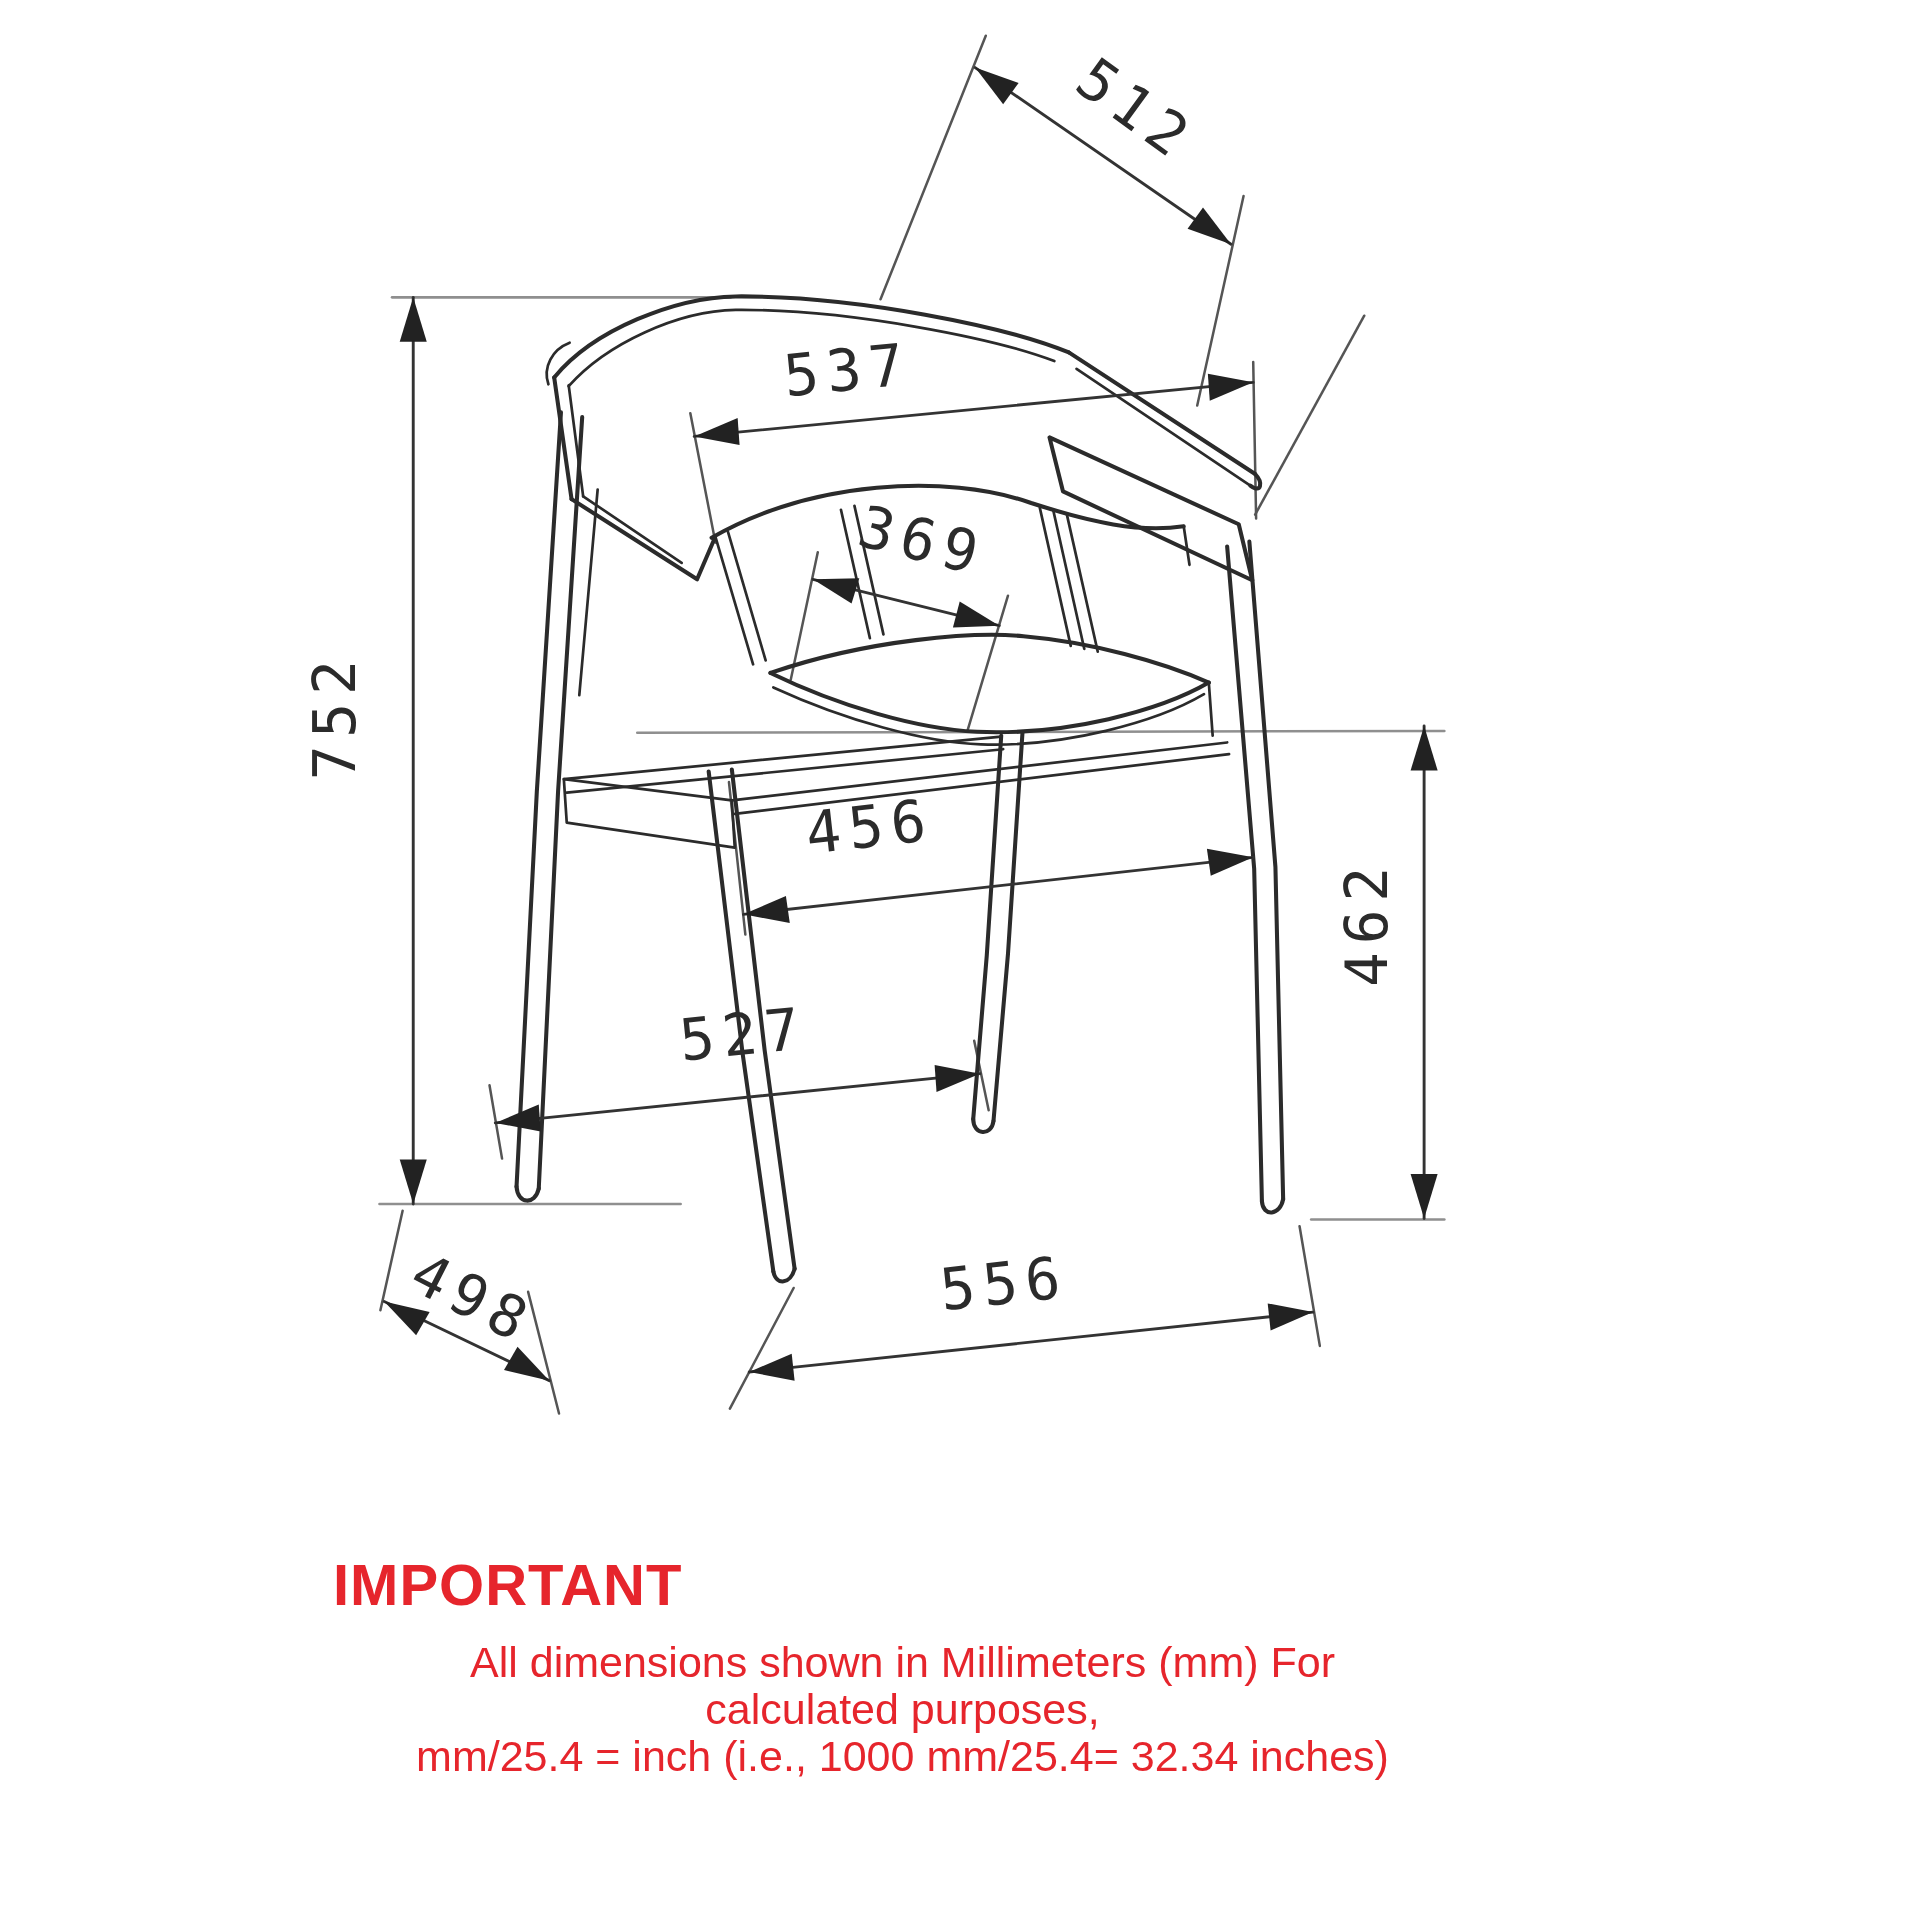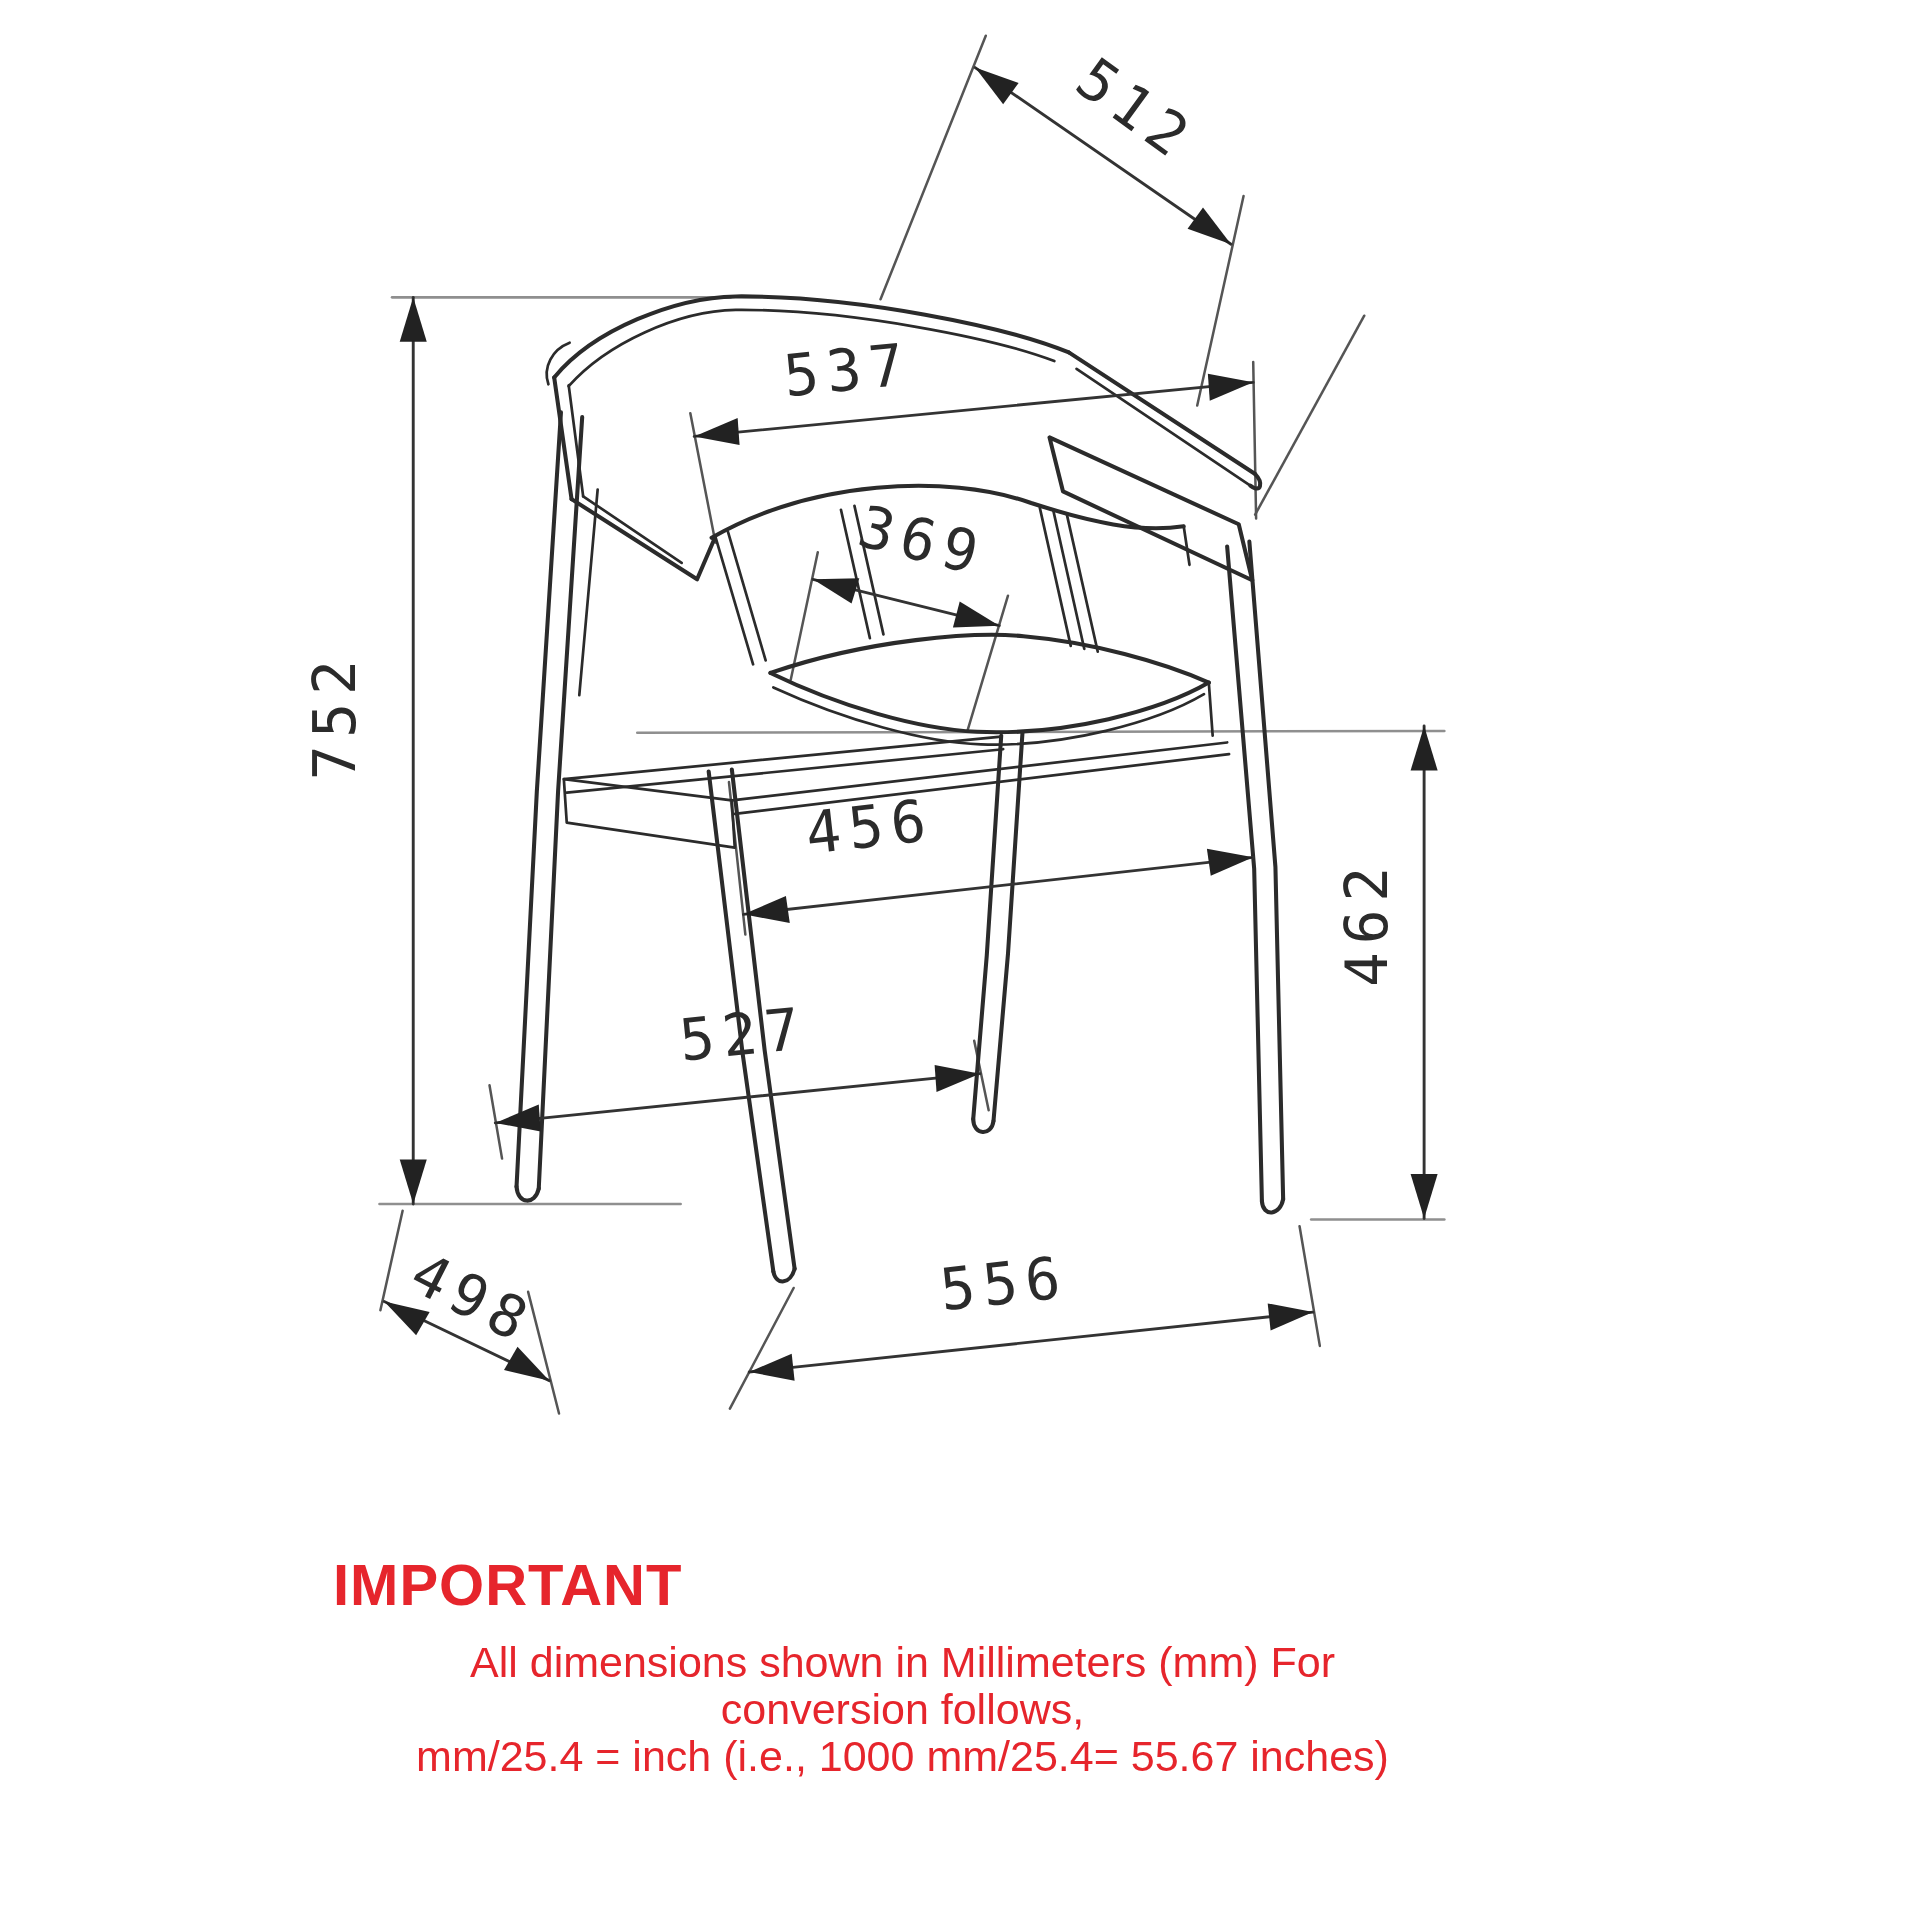--- a/index.html
+++ b/index.html
@@ -207,18 +207,18 @@
       <path class="dimline" d="M 776,1421 L 1360,1359"></path>
       <polygon class="arrow" points="776,1421 823,1430 820,1402"></polygon>
       <polygon class="arrow" points="1360,1359 1316,1378 1313,1350"></polygon>
       <text class="dimtext" transform="translate(1042,1350) rotate(-6.1)">556</text>
     </g>
   </svg>
 
   <div class="important">
     <div class="title">IMPORTANT</div>
     <div class="note-line">All dimensions shown in Millimeters (mm) For</div>
-    <div class="note-line">conversion follows,</div>
-    <div class="note-line">mm/25.4 = inch (i.e., 1000 mm/25.4= 55.67 inches)</div>
+    <div class="note-line">calculated purposes,</div>
+    <div class="note-line">mm/25.4 = inch (i.e., 1000 mm/25.4= 32.34 inches)</div>
   </div>
 
 </div>
 
 
 </body></html>

